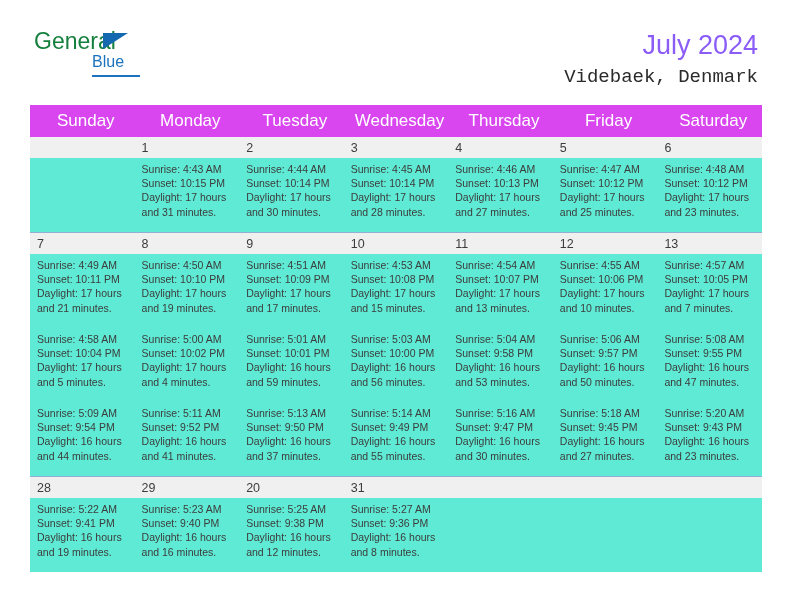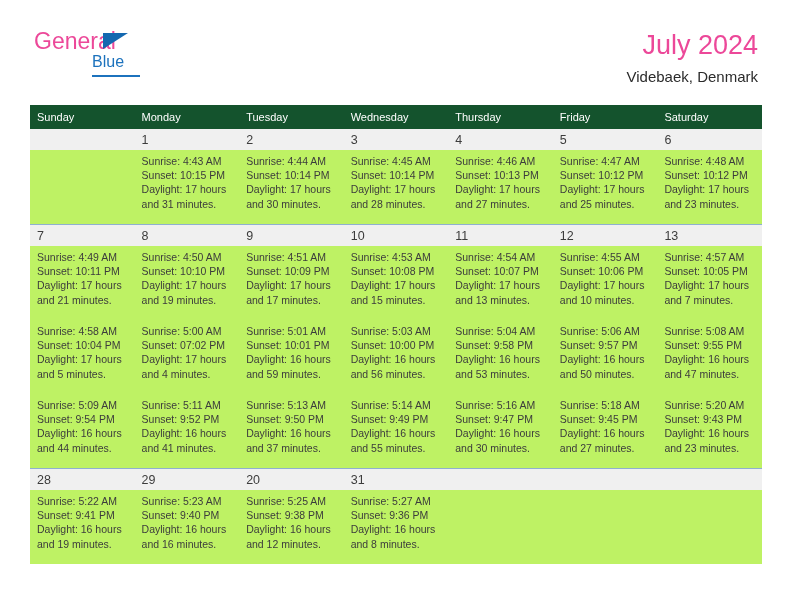--- a/index.html
+++ b/index.html
@@ -37,21 +37,21 @@
     top: 0;
     width: 200px;
     height: 56px;
   }
   .brand-general {
     position: absolute;
     left: 0;
     top: 0;
     font-size: 23px;
     letter-spacing: 0px;
-    color: #ec4899;
+    color: #15803d;
     font-family: "Liberation Sans", sans-serif;
     line-height: 26px;
   }
   .brand-tri {
     position: absolute;
     left: 69px;
     top: 5px;
     width: 0;
     height: 0;
     border-left: 25px solid #1468b0;
@@ -75,68 +75,69 @@
   }
 
   .title-block {
     position: absolute;
     right: 0;
     top: 0;
     text-align: right;
   }
   .cal-title {
     font-size: 27px;
-    color: #ec4899;
+    color: #8b5cf6;
     line-height: 34px;
     white-space: nowrap;
   }
   .cal-subtitle {
-    font-size: 15px;
+    font-size: 19px;
     color: #2b2b2b;
     line-height: 22px;
     margin-top: 4px;
     white-space: nowrap;
+    font-family: Liberation Mono, monospace;
   }
 
   
   .calendar {
     position: absolute;
     left: 30px;
     top: 105px;
     width: 732px;
     border-collapse: collapse;
     table-layout: fixed;
   }
 
   .calendar col { width: 104.57px; }
 
   .dow-row th {
-    background: #14532d;
+    background: #d946ef;
     color: #ffffff;
-    font-size: 11px;
+    font-size: 17px;
     font-weight: normal;
-    text-align: left;
+    text-align: center;
     padding: 6px 0 6px 7px;
     height: 9px;
     border: none;
   }
 
   .week-row .daynum-cell {
     background: #f0f0f0;
     font-size: 12.5px;
     color: #3c3c3c;
     padding: 4px 0 3px 7px;
     height: 13px;
     vertical-align: top;
     border-top: 1px solid #8fb0d0;
   }
   .week-row.first .daynum-cell { border-top: none; }
 
   .week-row .info-cell {
-    background: #bef264;
+    background: #5eead4;
     font-size: 10.5px;
     color: #3c3c3c;
     line-height: 14.2px;
     padding: 4px 6px 10px 7px;
     height: 60px;
     vertical-align: top;
     border: none;
   }
 
   .info-cell .line { white-space: nowrap; }
@@ -295,21 +296,21 @@
 
       <tr class="week-row">
         <td class="info-cell">
           <div class="line">Sunrise: 4:58 AM</div>
           <div class="line">Sunset: 10:04 PM</div>
           <div class="line">Daylight: 17 hours</div>
           <div class="line">and 5 minutes.</div>
         </td>
         <td class="info-cell">
           <div class="line">Sunrise: 5:00 AM</div>
-          <div class="line">Sunset: 07:02 PM</div>
+          <div class="line">Sunset: 10:02 PM</div>
           <div class="line">Daylight: 17 hours</div>
           <div class="line">and 4 minutes.</div>
         </td>
         <td class="info-cell">
           <div class="line">Sunrise: 5:01 AM</div>
           <div class="line">Sunset: 10:01 PM</div>
           <div class="line">Daylight: 16 hours</div>
           <div class="line">and 59 minutes.</div>
         </td>
         <td class="info-cell">

